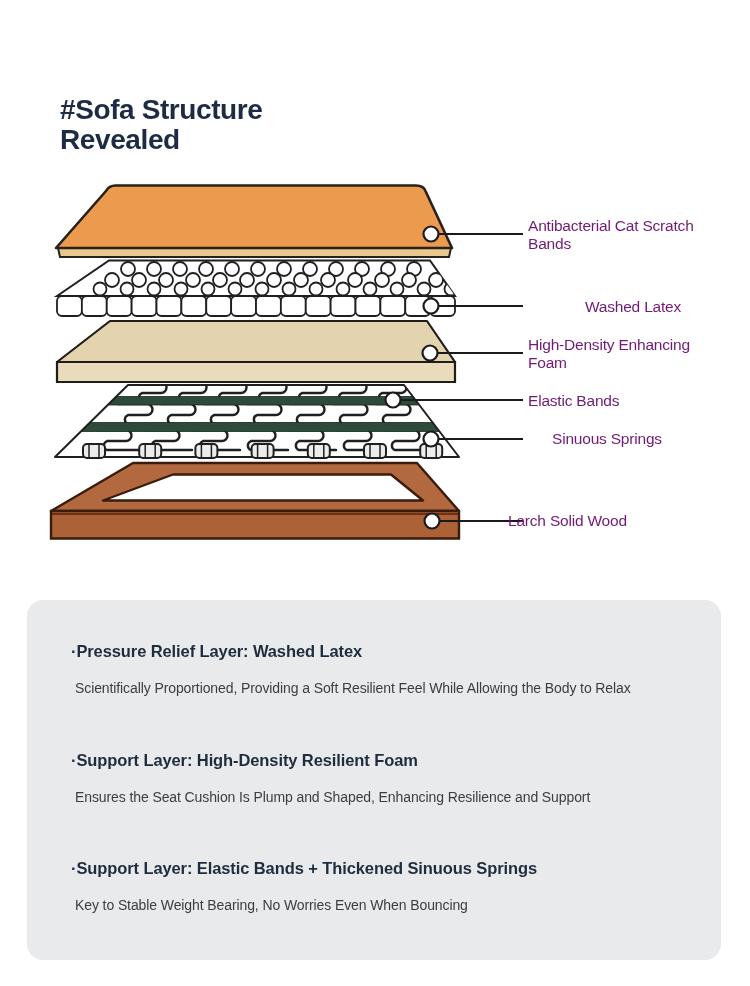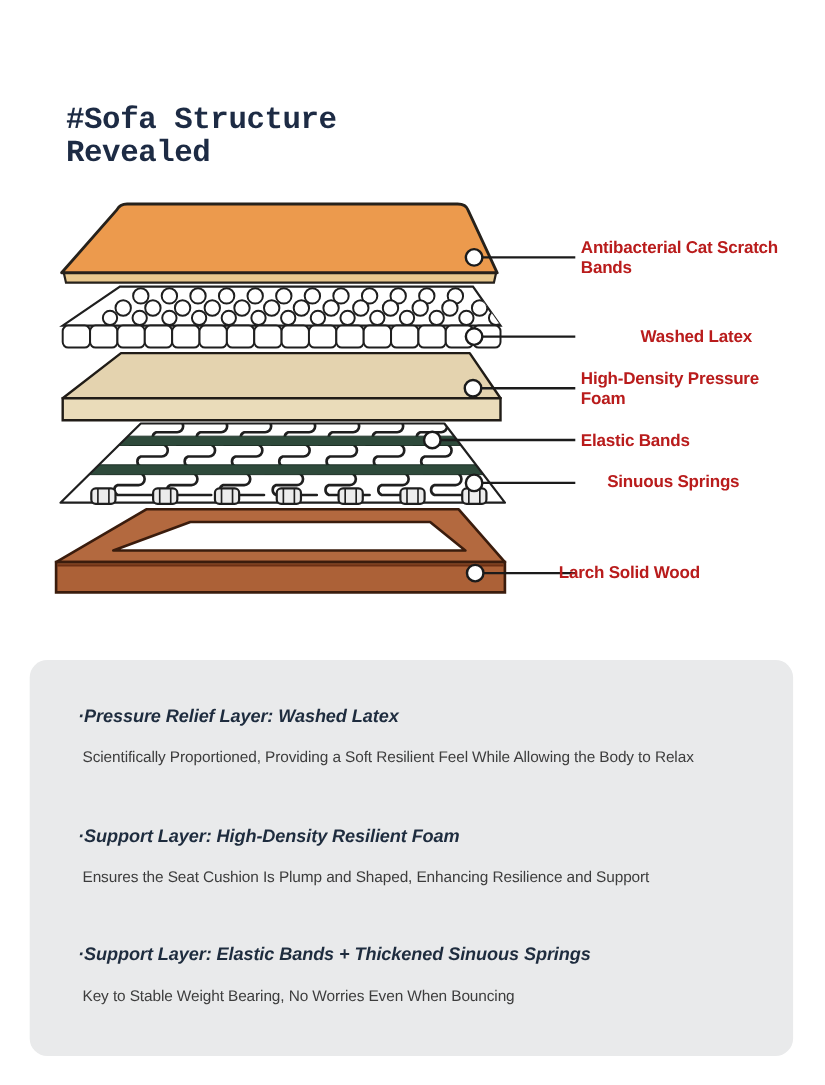--- a/index.html
+++ b/index.html
@@ -3,36 +3,36 @@
 <meta charset="utf-8">
 <style>
   html,body{margin:0;padding:0;}
   body{
     width:750px;height:986px;background:#ffffff;position:relative;
     font-family:"Liberation Sans",sans-serif;overflow:hidden;
   }
   .page-title{
     position:absolute;left:60px;top:76px;
     font-size:28px;font-weight:700;color:#1d2b44;
-    line-height:1.09;letter-spacing:-0.4px;font-family:Liberation Mono, monospace;
+    line-height:1.09;letter-spacing:-0.4px;
   }
   .page-title span{display:block;}
   .diagram-svg{position:absolute;left:0;top:170px;}
   .layer-label{
-    position:absolute;font-size:15.5px;font-weight:700;color:#b91c1c;
+    position:absolute;font-size:15.5px;font-weight:400;color:#701a75;
     line-height:1.16;letter-spacing:-0.2px;
   }
   .layer-label span{display:block;}
   .info-box{
     position:absolute;left:27px;top:600px;width:694px;height:360px;
     background:#E9EAEB;border-radius:16px;
   }
   .section-heading{
     position:absolute;left:44px;font-size:16.5px;font-weight:700;
-    color:#1e2c3e;letter-spacing:-0.1px;white-space:nowrap;font-style:italic;
+    color:#1e2c3e;letter-spacing:-0.1px;white-space:nowrap;
   }
   .section-body{
     position:absolute;left:48px;font-size:14px;color:#3d3d3d;
     letter-spacing:-0.1px;white-space:nowrap;
   }
 </style>
 </head>
 <body>
 
 <div>
@@ -207,21 +207,21 @@
   </svg>
 
   <div class="layer-label" style="left:528px;top:217px;width:210px;">
     <span>Antibacterial Cat Scratch</span>
     <span>Bands</span>
   </div>
   <div class="layer-label" style="left:528px;top:298px;width:210px;text-align:center;">
     <span>Washed Latex</span>
   </div>
   <div class="layer-label" style="left:528px;top:336px;width:210px;">
-    <span>High-Density Pressure</span>
+    <span>High-Density Enhancing</span>
     <span>Foam</span>
   </div>
   <div class="layer-label" style="left:528px;top:392px;width:210px;">
     <span>Elastic Bands</span>
   </div>
   <div class="layer-label" style="left:552px;top:430px;width:210px;">
     <span>Sinuous Springs</span>
   </div>
   <div class="layer-label" style="left:508px;top:512px;width:210px;">
     <span>Larch Solid Wood</span>

